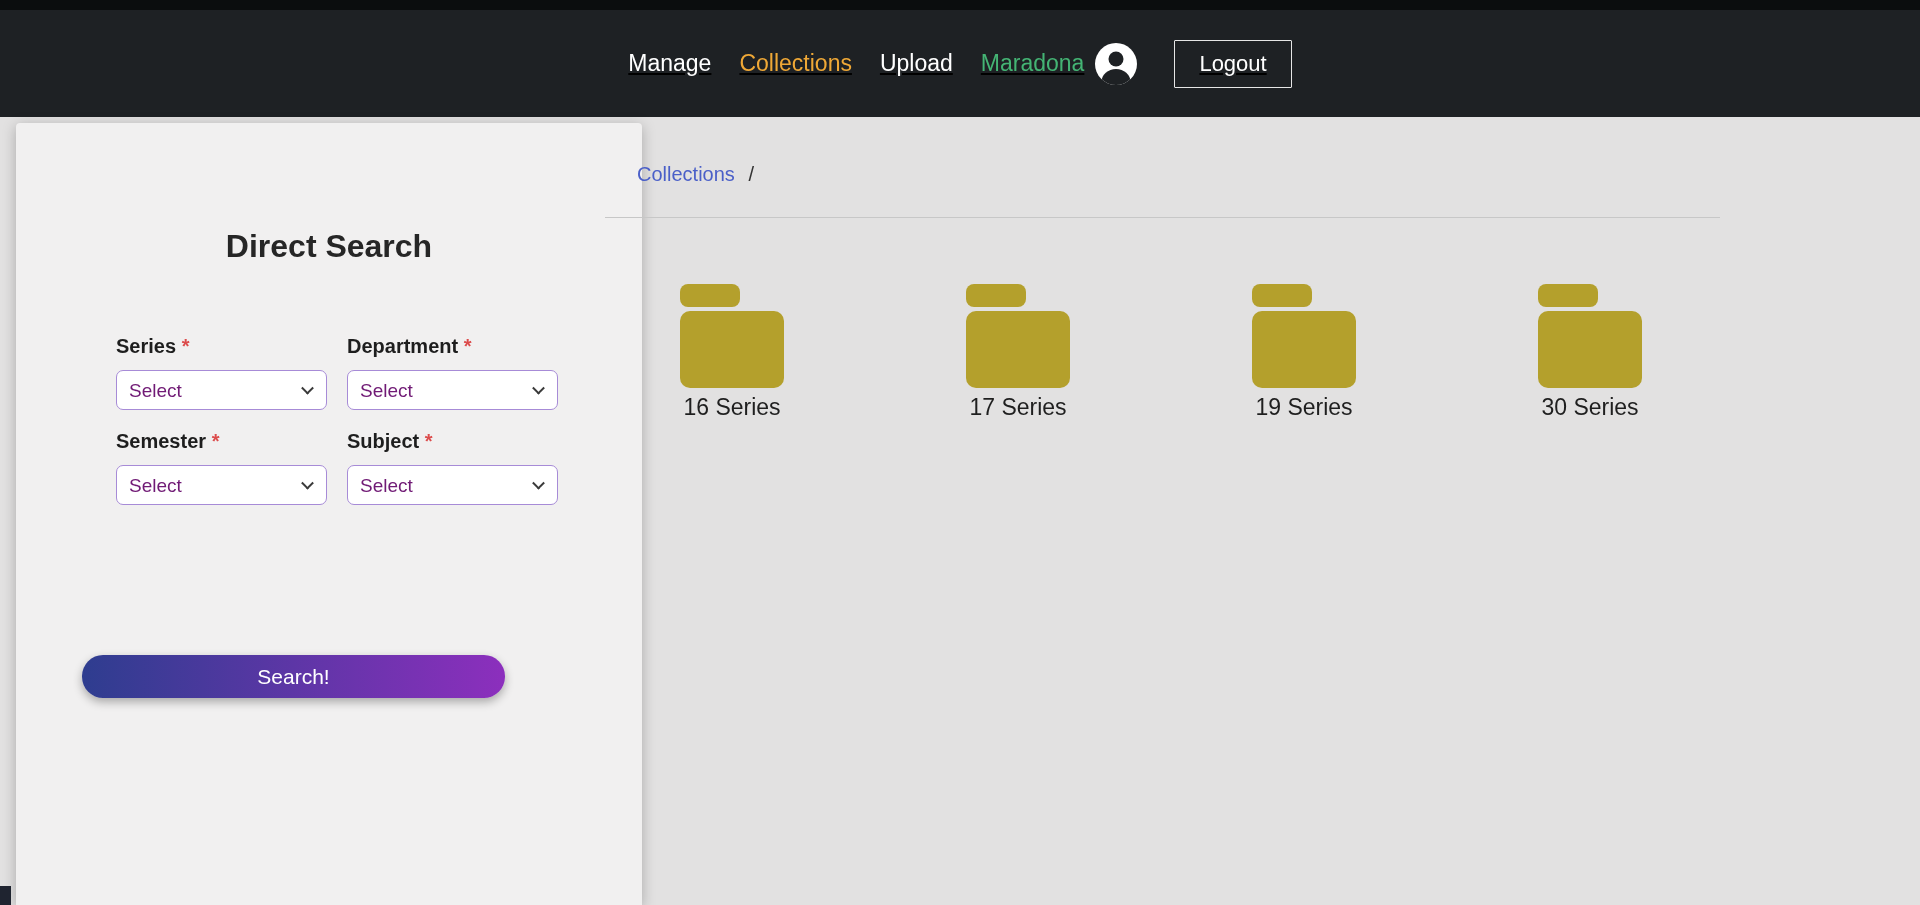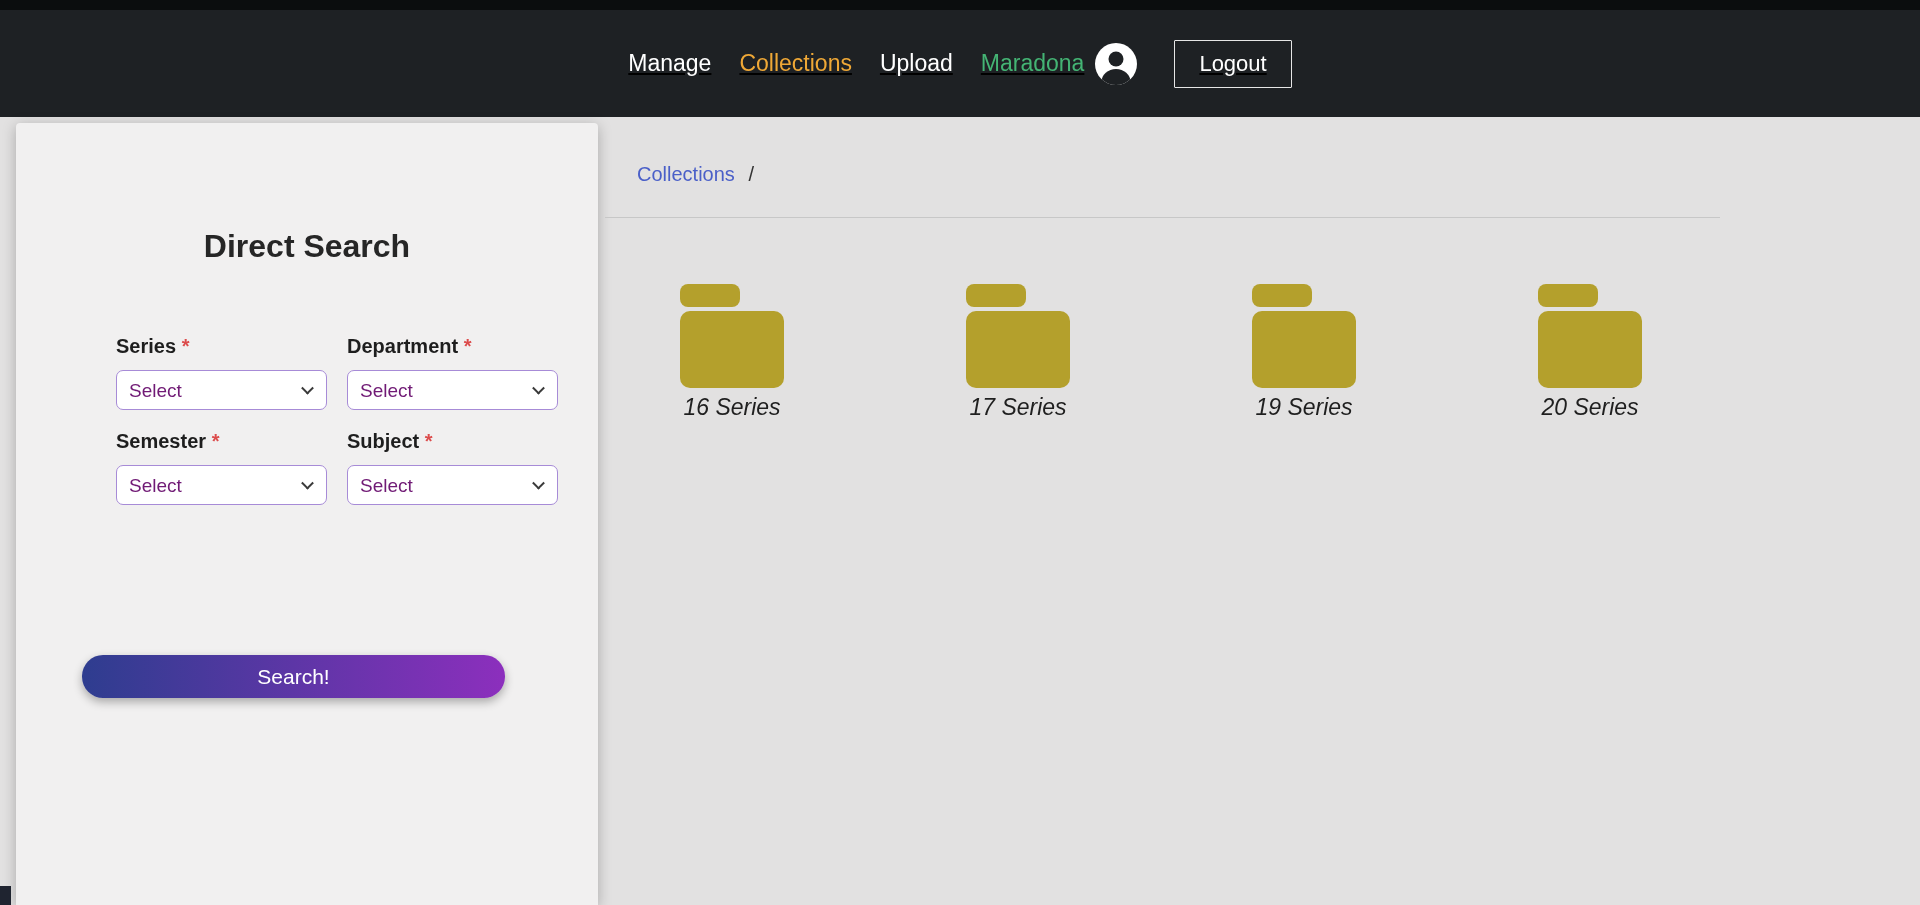--- a/index.html
+++ b/index.html
@@ -27,21 +27,21 @@
     margin-left: 8px;
     background: transparent; color: #ffffff;
     border: 1.5px solid #e6e6e6; border-radius: 1px;
     font-size: 22px; padding: 10px 24px;
     font-family: "Liberation Sans", sans-serif;
     cursor: pointer;
   }
 
   
   .sidebar {
-    position: absolute; left: 16px; top: 123px; bottom: 0; width: 582px;
+    position: absolute; left: 16px; top: 123px; bottom: 0; width: 626px;
     background: #f1f0f0;
     box-shadow: 0 3px 14px rgba(0,0,0,0.25);
     border-radius: 4px 4px 0 0;
     padding-top: 105px;
   }
   .panel-title {
     font-size: 32px; font-weight: 600; color: #262626;
     text-align: center; margin-bottom: 70px;
   }
   .form-grid {
@@ -101,21 +101,21 @@
     display: grid; grid-template-columns: repeat(4, 110px);
     column-gap: 176px; row-gap: 28px;
   }
   .folder-item {
     width: 110px; display: flex; flex-direction: column; align-items: center;
     cursor: pointer;
   }
   .folder-svg { width: 110px; height: 104px; display: block; }
   .folder-svg rect { fill: #B4A02C; }
   .folder-label {
-    margin-top: 6px; font-size: 23px; color: #1f1f1f; white-space: nowrap; font-style: italic;
+    margin-top: 6px; font-size: 23px; color: #1f1f1f; white-space: nowrap;
   }
 
   .edge-fragment {
     position: absolute; left: 0; bottom: 0; width: 11px; height: 19px;
     background: #1f2430;
   }
 </style>
 </head>
 <body>
 
@@ -243,21 +243,21 @@
           <rect x="3" y="27" width="104" height="77" rx="10"></rect>
         </svg>
         <div class="folder-label">19 Series</div>
       </div>
 
       <div class="folder-item">
         <svg class="folder-svg" viewBox="0 0 110 104">
           <rect x="3" y="0" width="60" height="23" rx="8"></rect>
           <rect x="3" y="27" width="104" height="77" rx="10"></rect>
         </svg>
-        <div class="folder-label">20 Series</div>
+        <div class="folder-label">30 Series</div>
       </div>
 
     </div>
   </main>
 
   <div class="edge-fragment"></div>
 
 </div>
 
 </body></html>

